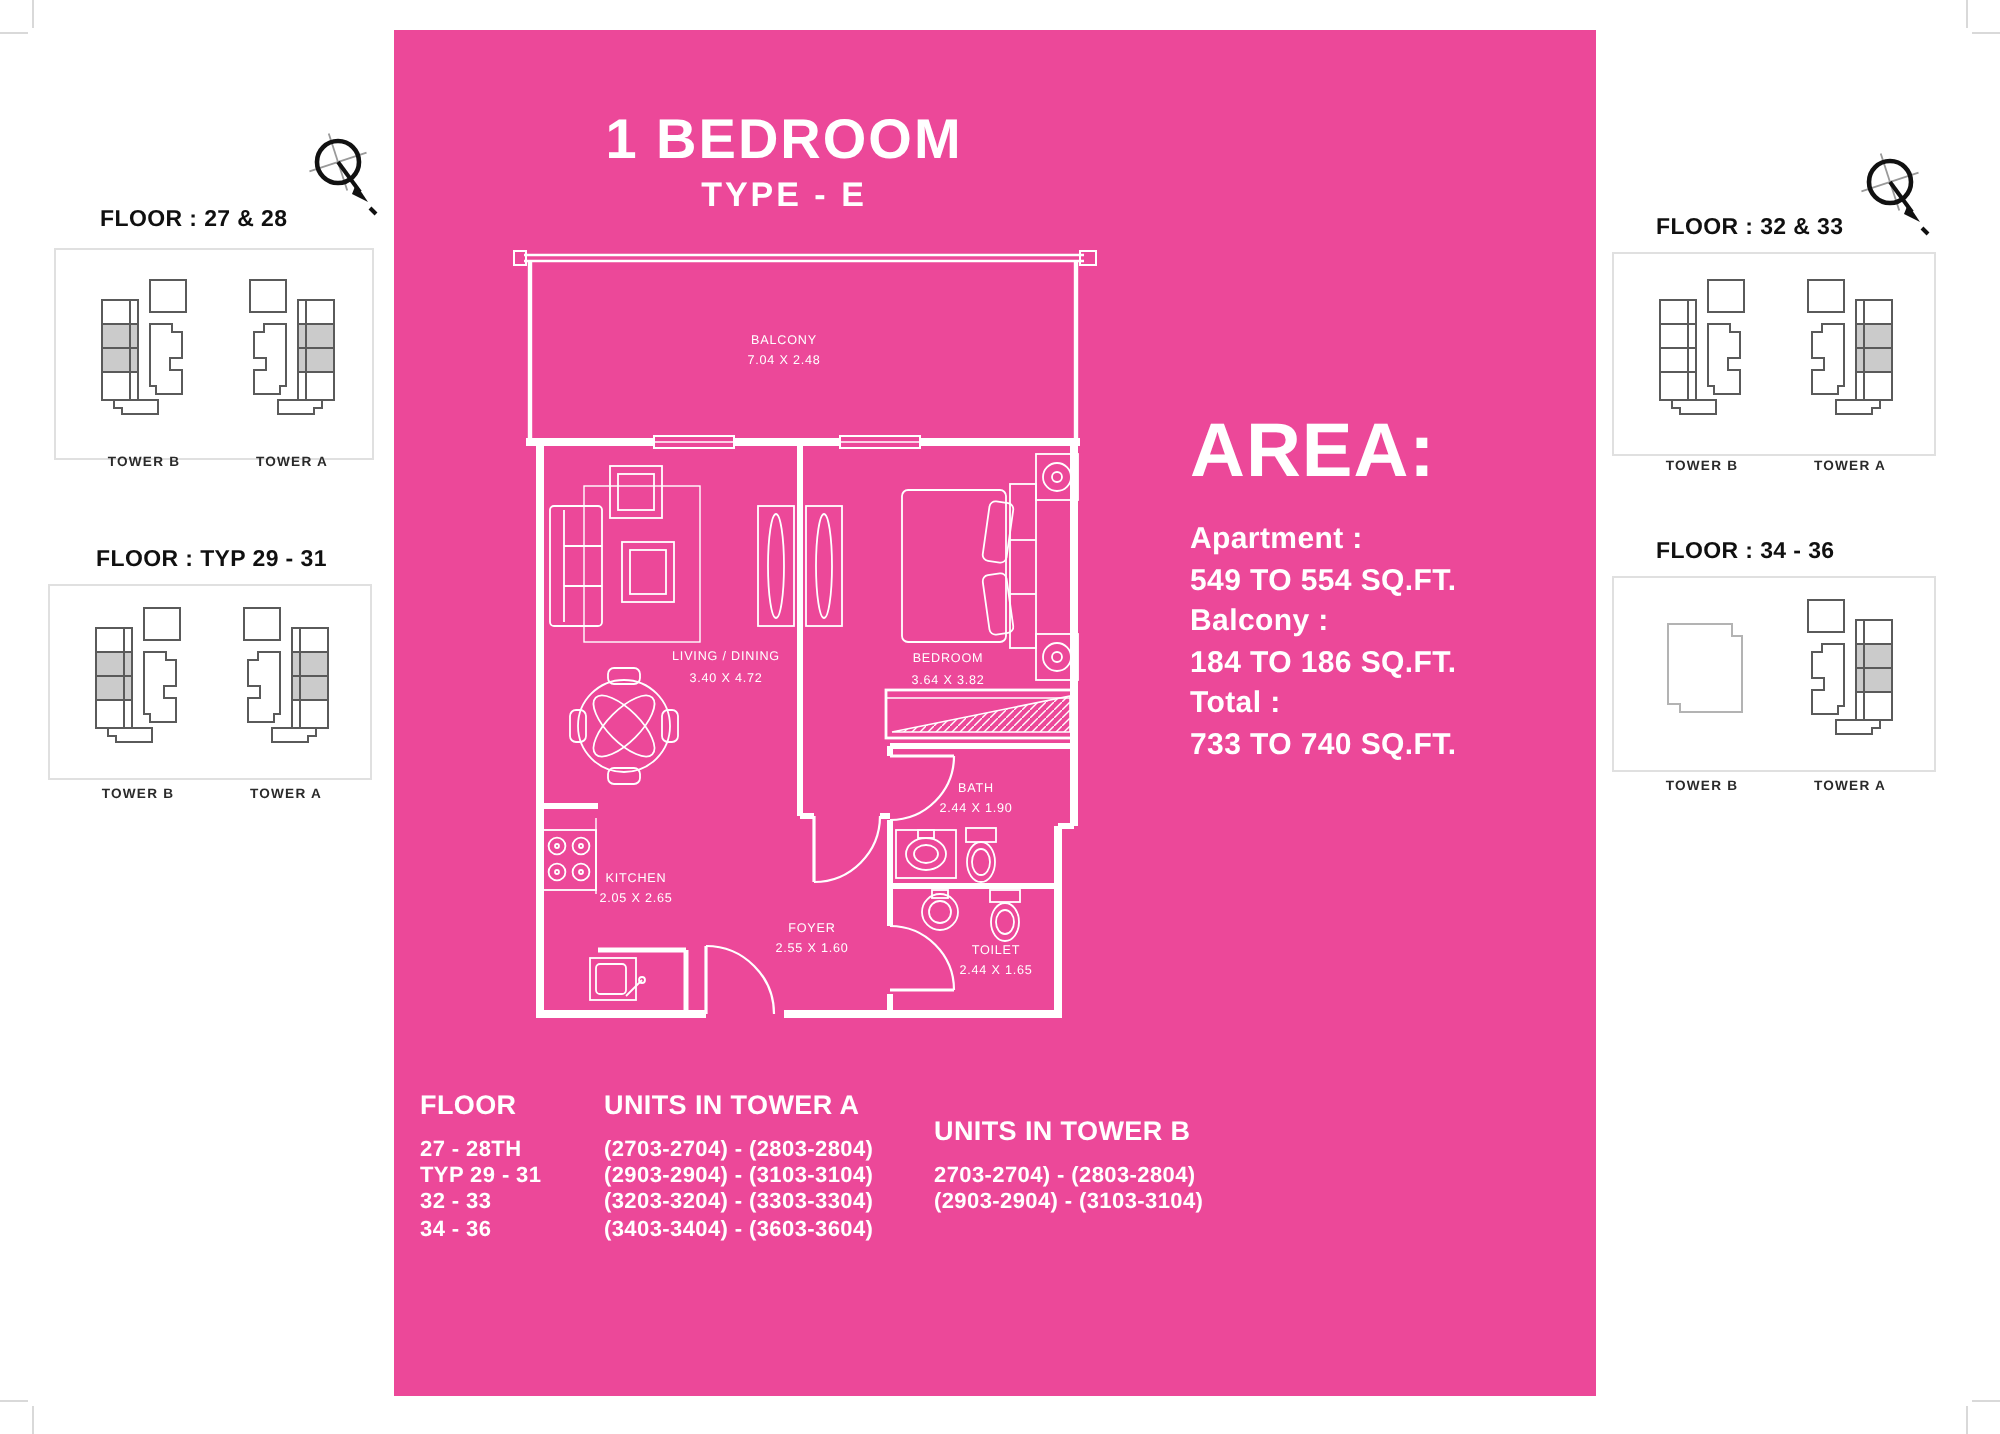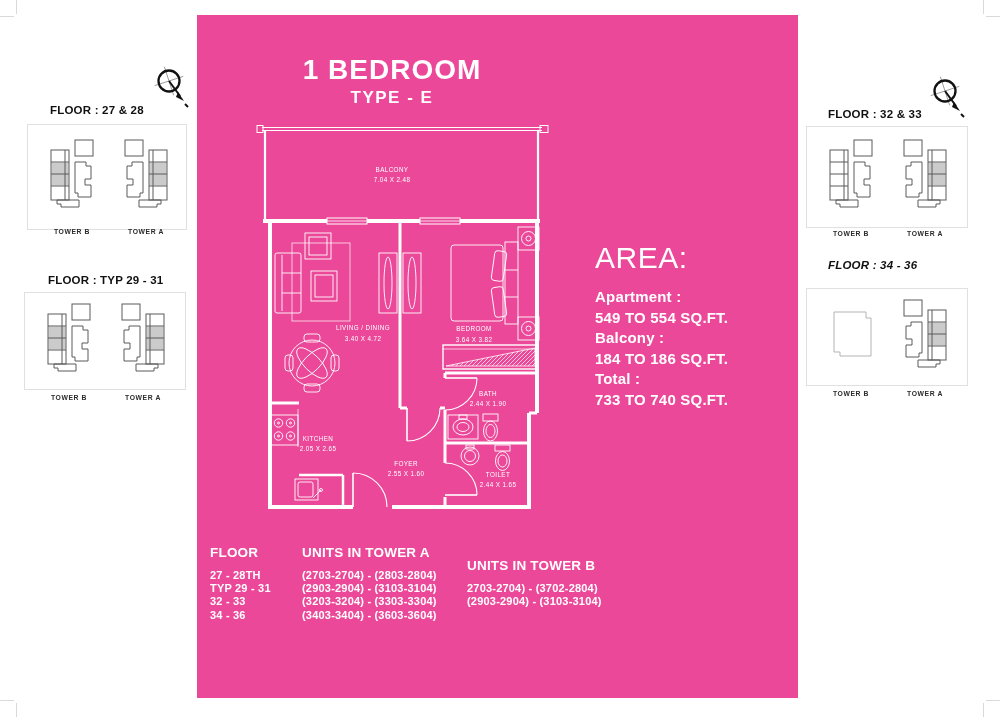--- a/index.html
+++ b/index.html
@@ -11,21 +11,21 @@
   
   .panel{
     position:absolute;left:197px;top:15px;width:601px;height:683px;
     background:#ec4899;color:#fff;
   }
   .title-wrap{position:absolute;left:40px;top:40px;width:310px;text-align:center;}
   .title{font-size:28px;font-weight:700;letter-spacing:1px;line-height:30px;}
   .subtitle{font-size:17px;font-weight:700;letter-spacing:1.5px;margin-top:3px;}
   .plan-svg{position:absolute;left:58px;top:100px;}
   .area-block{position:absolute;left:398px;top:190px;width:200px;}
-  .area-heading{font-size:30px;font-weight:400;letter-spacing:0.5px;margin-bottom:12px;margin-top:36px;}
+  .area-heading{font-size:38px;font-weight:700;letter-spacing:0.5px;margin-bottom:12px;}
   .area-line{font-size:15px;font-weight:700;line-height:20.5px;letter-spacing:0.2px;}
   
   .units-table{position:absolute;left:13px;top:530px;display:flex;}
   .ut-col{display:flex;flex-direction:column;justify-content:center;}
   .ut-col.floor{width:92px;}
   .ut-col.towera{width:165px;}
   .ut-col.towerb{width:180px;}
   .ut-header{font-size:13.5px;font-weight:700;letter-spacing:0.2px;margin-bottom:9px;}
   .ut-row{font-size:11px;font-weight:700;line-height:13.2px;letter-spacing:0.2px;white-space:nowrap;}
   
@@ -139,21 +139,21 @@
       <g transform="translate(60,0) scale(-1,1)">
         <use href="#towerfp-shaded"></use>
       </g>
     </g>
 </svg>
 <div class="kp-towers" style="left:812px;top:230px;">
   <span class="kp-tower-label tb">TOWER B</span>
   <span class="kp-tower-label ta">TOWER A</span>
 </div>
 
-<div class="kp-label" style="left:808px;top:259px;font-style:italic;">FLOOR : 34 - 36</div>
+<div class="kp-label" style="left:808px;top:270px;">FLOOR : 34 - 36</div>
 <div class="kp-box" style="left:806px;top:288px;width:160px;height:96px;"></div>
 <svg class="kp-svg" style="left:812px;top:292px;" width="150" height="90" viewBox="0 0 150 90">
   <g transform="translate(12,4)">
       <use href="#towerfp-plain"></use>
     </g>
   <g transform="translate(80,4)">
       <g transform="translate(60,0) scale(-1,1)">
         <use href="#towerfp-shaded"></use>
       </g>
     </g>
@@ -368,18 +368,18 @@
     </div>
     <div class="ut-col towera">
       <div class="ut-header">UNITS IN TOWER A</div>
       <div class="ut-row">(2703-2704) - (2803-2804)</div>
       <div class="ut-row">(2903-2904) - (3103-3104)</div>
       <div class="ut-row">(3203-3204) - (3303-3304)</div>
       <div class="ut-row">(3403-3404) - (3603-3604)</div>
     </div>
     <div class="ut-col towerb">
       <div class="ut-header">UNITS IN TOWER B</div>
-      <div class="ut-row">2703-2704) - (3702-2804)</div>
+      <div class="ut-row">2703-2704) - (2803-2804)</div>
       <div class="ut-row">(2903-2904) - (3103-3104)</div>
     </div>
   </div>
 
 </div>
 
 </body></html>

